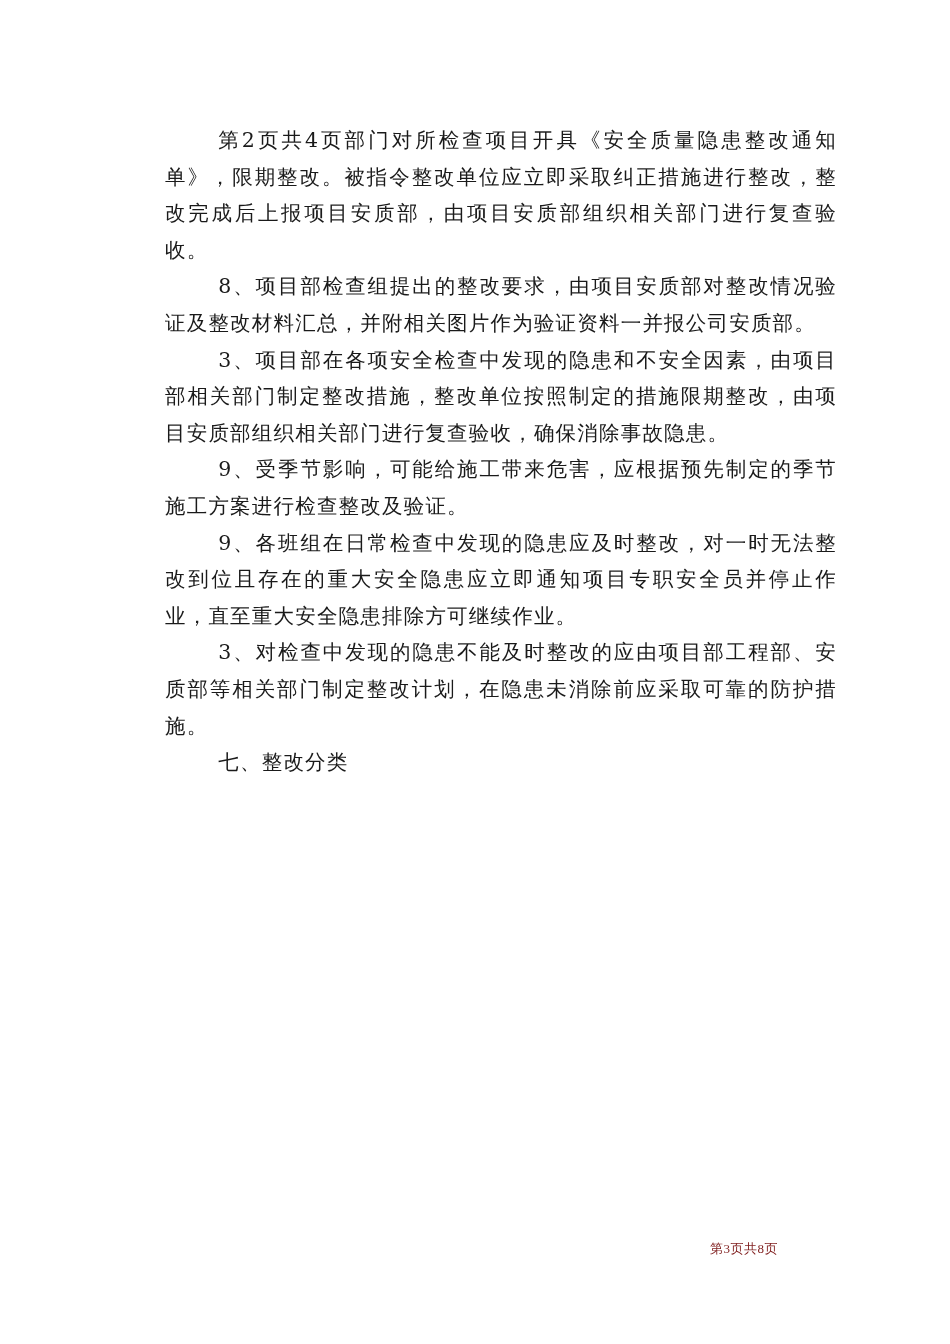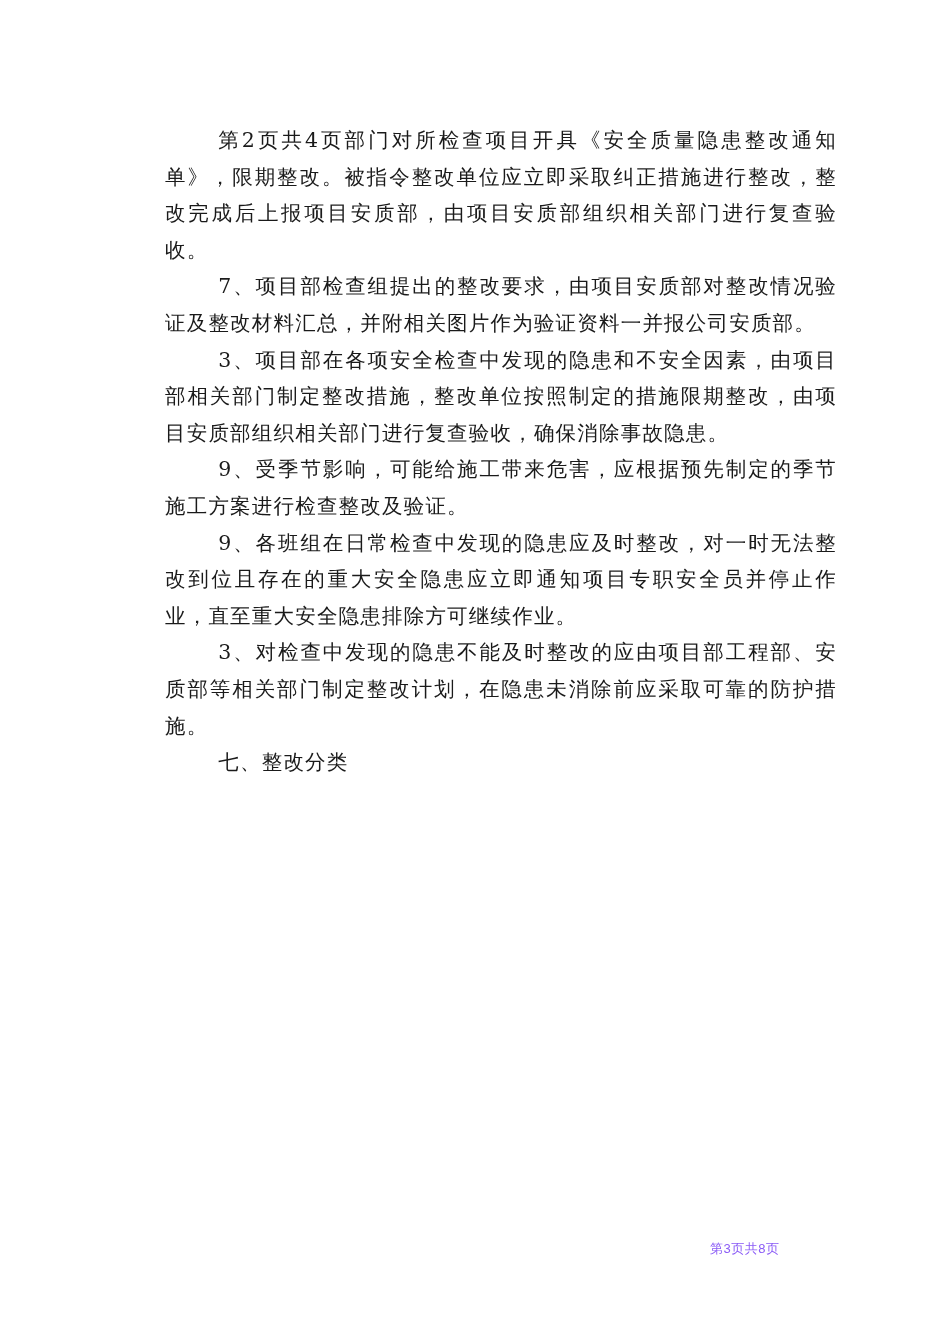--- a/index.html
+++ b/index.html
@@ -41,32 +41,32 @@
       color: #1a1a1a;
     }
     .indent {
       text-indent: 2.6em;
     }
     .footer {
       position: absolute;
       left: 710px;
       top: 1240px;
       font-size: 13px;
-      color: #8b5cf6;
+      color: #7f1d1d;
       letter-spacing: 0.5px;
-      font-family: Liberation Sans, sans-serif;
+      font-family: Liberation Serif, serif;
     }
   </style>
 </head>
 <body>
 
 <div class="page">
   <div class="body-text">
     <p class="para indent">第2页共4页部门对所检查项目开具《安全质量隐患整改通知单》，限期整改。被指令整改单位应立即采取纠正措施进行整改，整改完成后上报项目安质部，由项目安质部组织相关部门进行复查验收。</p>
-    <p class="para indent">7、项目部检查组提出的整改要求，由项目安质部对整改情况验证及整改材料汇总，并附相关图片作为验证资料一并报公司安质部。</p>
+    <p class="para indent">8、项目部检查组提出的整改要求，由项目安质部对整改情况验证及整改材料汇总，并附相关图片作为验证资料一并报公司安质部。</p>
     <p class="para indent">3、项目部在各项安全检查中发现的隐患和不安全因素，由项目部相关部门制定整改措施，整改单位按照制定的措施限期整改，由项目安质部组织相关部门进行复查验收，确保消除事故隐患。</p>
     <p class="para indent">9、受季节影响，可能给施工带来危害，应根据预先制定的季节施工方案进行检查整改及验证。</p>
     <p class="para indent">9、各班组在日常检查中发现的隐患应及时整改，对一时无法整改到位且存在的重大安全隐患应立即通知项目专职安全员并停止作业，直至重大安全隐患排除方可继续作业。</p>
     <p class="para indent">3、对检查中发现的隐患不能及时整改的应由项目部工程部、安质部等相关部门制定整改计划，在隐患未消除前应采取可靠的防护措施。</p>
     <p class="para indent">七、整改分类</p>
   </div>
 
   <div class="footer">第3页共8页</div>
 </div>
 

